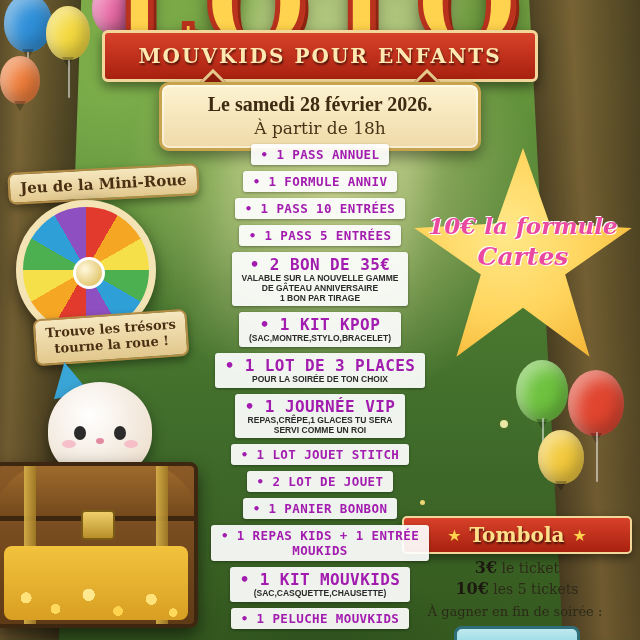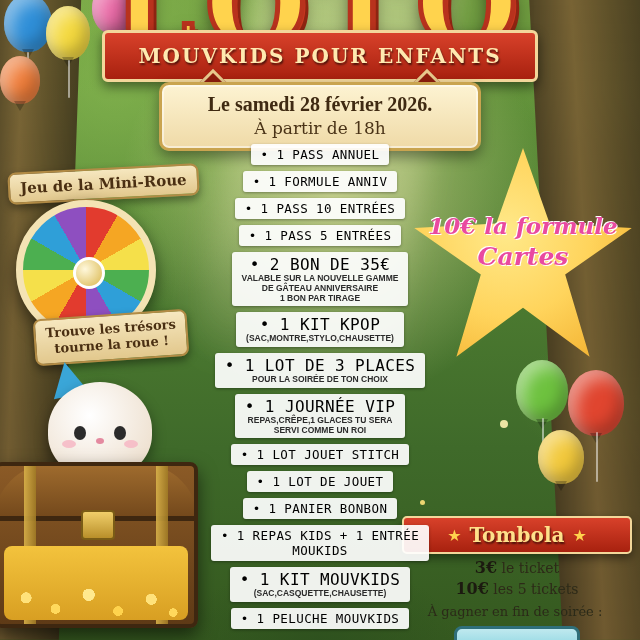--- a/index.html
+++ b/index.html
@@ -89,21 +89,21 @@
   .prize{
     background:rgba(255,255,255,.92);
     border-radius:3px;
     padding:3px 10px;
     text-align:center;
     box-shadow:0 1px 3px rgba(0,0,0,.35);
     max-width:268px;
   }
   .prize .main{
     font-family:"DejaVu Sans Mono",monospace;
-    font-size:12.5px;font-weight:normal;color:#000000;letter-spacing:.4px;white-space:nowrap;
+    font-size:12.5px;font-weight:bold;color:#a21caf;letter-spacing:.4px;white-space:nowrap;
   }
   .prize .sub{
     font-family:Liberation Sans, sans-serif;
     font-size:8.5px;font-weight:bold;color:#2b2b2b;line-height:1.15;margin-top:0;
   }
   .prize.wide .main{font-size:16px;}
 
   
   .star-wrap{position:absolute;right:6px;top:148px;width:222px;height:222px;z-index:5;text-decoration:underline;}
   .star{
@@ -302,38 +302,38 @@
     <div class="prize wide">
       <div class="main">• 2 BON DE 35€</div>
       <div class="sub">
         <div>VALABLE SUR LA NOUVELLE GAMME</div>
         <div>DE GÂTEAU ANNIVERSAIRE</div>
         <div>1 BON PAR TIRAGE</div>
       </div>
     </div>
     <div class="prize wide">
       <div class="main">• 1 KIT KPOP</div>
-      <div class="sub">(SAC,MONTRE,STYLO,CHAUSETTE)</div>
+      <div class="sub">(SAC,MONTRE,STYLO,BRACELET)</div>
     </div>
     <div class="prize wide">
       <div class="main">• 1 LOT DE 3 PLACES</div>
       <div class="sub">POUR LA SOIRÉE DE TON CHOIX</div>
     </div>
     <div class="prize wide">
       <div class="main">• 1 JOURNÉE VIP</div>
       <div class="sub">
         <div>REPAS,CRÊPE,1 GLACES TU SERA</div>
         <div>SERVI COMME UN ROI</div>
       </div>
     </div>
     <div class="prize">
       <div class="main">• 1 LOT JOUET STITCH</div>
     </div>
     <div class="prize">
-      <div class="main">• 1 LOT DE JOUET</div>
+      <div class="main">• 2 LOT DE JOUET</div>
     </div>
     <div class="prize">
       <div class="main">• 1 PANIER BONBON</div>
     </div>
     <div class="prize">
       <div class="main">
         <div>• 1 REPAS KIDS + 1 ENTRÉE</div>
         <div>MOUKIDS</div>
       </div>
     </div>

